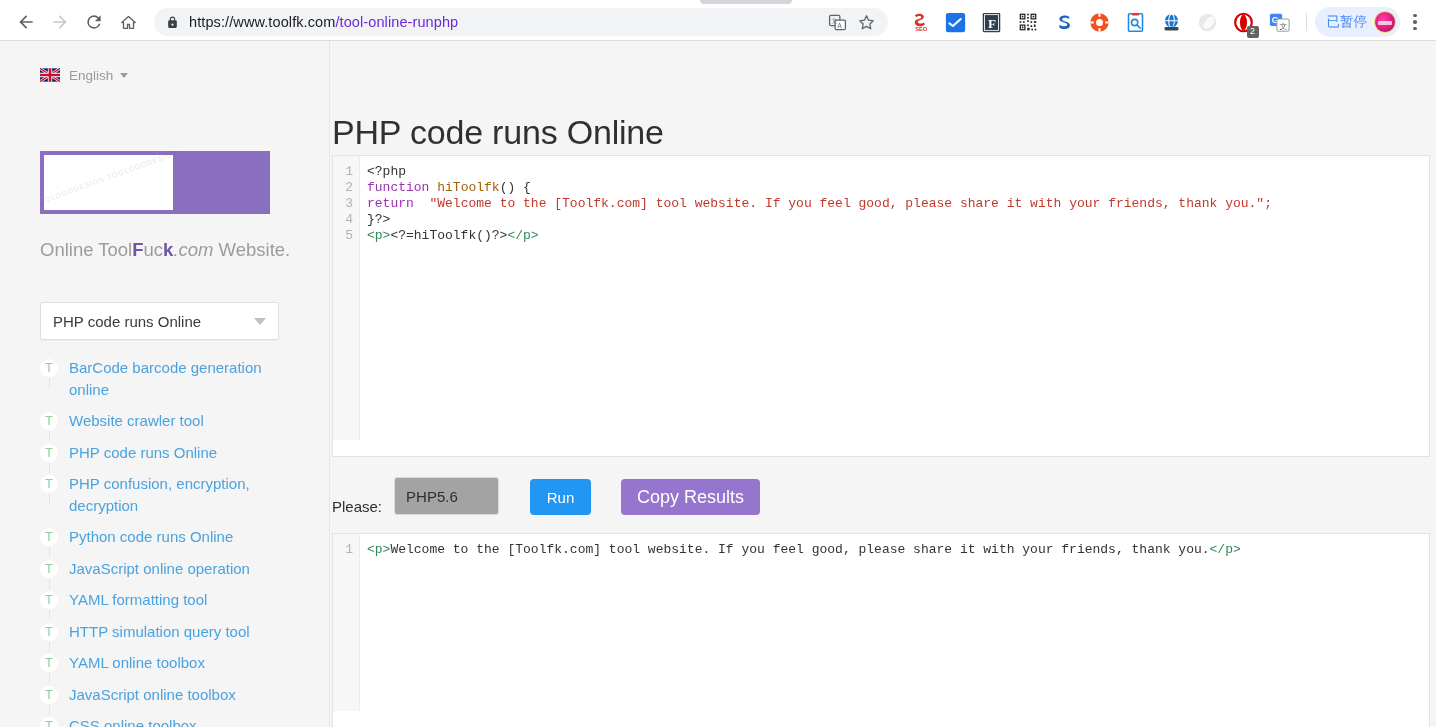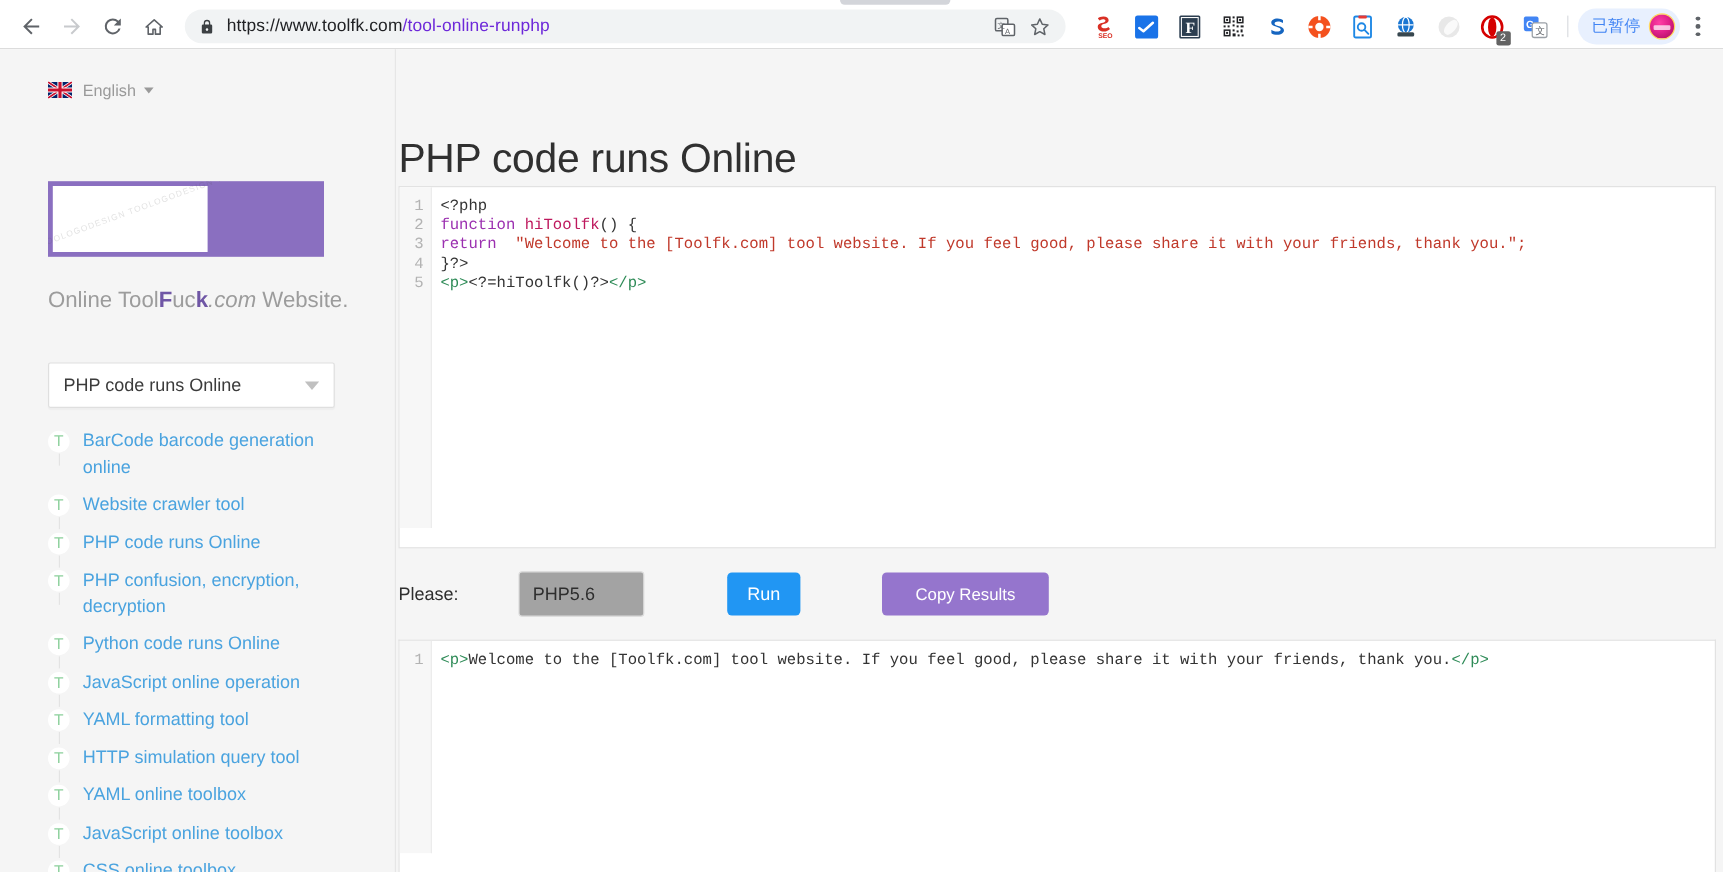--- a/index.html
+++ b/index.html
@@ -345,28 +345,28 @@
     padding-left: 6px;
     font-family: "Liberation Mono", monospace;
     font-size: 13px;
     line-height: 16px;
     white-space: pre;
     color: #333333;
     overflow: hidden;
   }
   .tok-tag   { color: #2e8b57; }
   .tok-kw    { color: #9b30b0; }
-  .tok-fn    { color: #be185d; }
+  .tok-fn    { color: #a16207; }
   .tok-str   { color: #c0392b; }
   .tok-plain { color: #333333; }
 
   #controls-row {
     position: absolute; top: 434px; left: 0;
     width: 1098px; height: 40px;
-    display: flex; align-items: center; gap: 38px;
+    display: flex; align-items: flex-end;
   }
   #please-label {
     font-size: 15px; color: #2e2e2e;
     margin-left: 1px;
     margin-right: 12px;
     white-space: nowrap;
   }
   #version-input {
     width: 105px; height: 38px;
     background: #a3a3a3;
@@ -388,21 +388,21 @@
     border: none;
     font-family: "Liberation Sans", sans-serif;
     cursor: pointer;
   }
   #copy-button {
     margin-left: 30px;
     width: 139px; height: 36px;
     background: #9575cd;
     border-radius: 4px;
     color: #ffffff;
-    font-size: 14px;
+    font-size: 18px;
     display: flex; align-items: center; justify-content: center;
     border: none;
     font-family: "Liberation Sans", sans-serif;
     cursor: pointer;
   }
 </style>
 </head>
 <body>
 
 <div id="browser-chrome">

